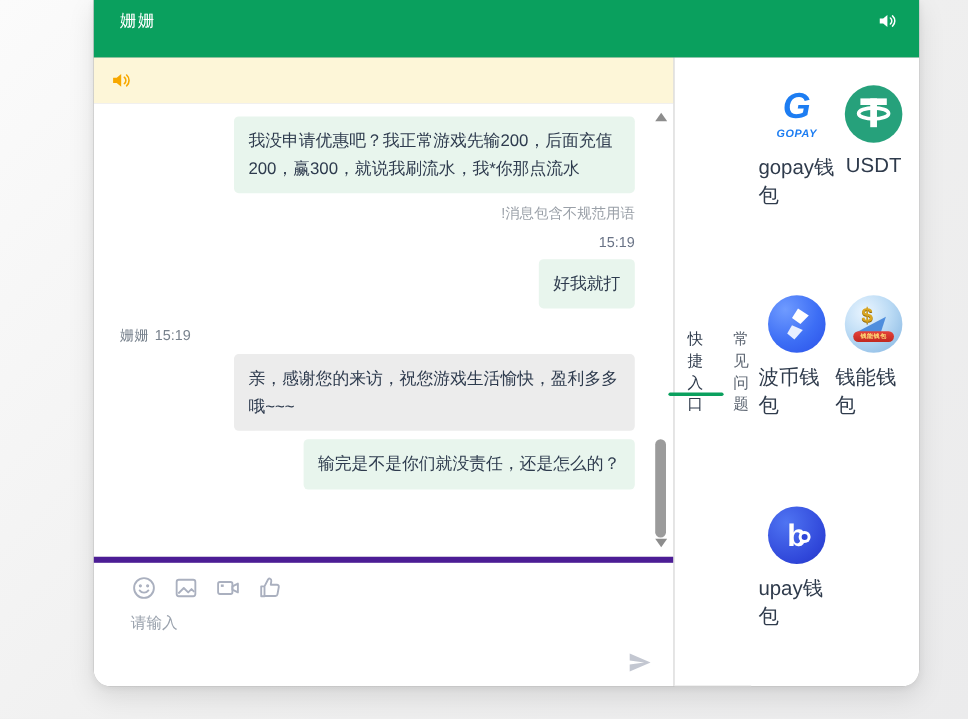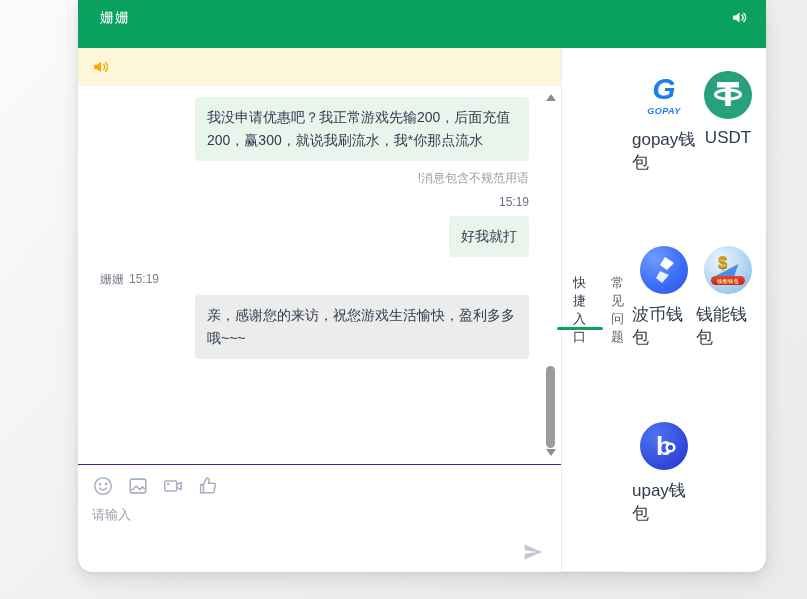--- a/index.html
+++ b/index.html
@@ -48,21 +48,21 @@
   .agent-label { font-size:12px; color:#78828d; margin-top:14px; }
   .agent-label span + span { margin-left:5px; }
   .gap-lg { margin-top:22px; }
   
   .scrollbar { position:absolute; top:0; right:3px; width:14px; bottom:0; }
   .sb-arrow { position:absolute; left:2px; width:0; height:0; border-left:5px solid transparent; border-right:5px solid transparent; cursor:pointer; }
   .sb-up   { top:8px;  border-bottom:7px solid #8d8d8d; }
   .sb-down { bottom:8px; border-top:7px solid #8d8d8d; }
   .sb-thumb { position:absolute; left:2px; width:9px; top:280px; height:82px; background:#9b9b9b; border-radius:5px; cursor:pointer; }
   
-  .composer { flex:0 0 108px; border-top:1px solid #4c1d95; position:relative; padding:10px 14px; background:#fff; }
+  .composer { flex:0 0 108px; border-top:5px solid #4c1d95; position:relative; padding:10px 31px; background:#fff; }
   .toolbar { display:flex; align-items:center; gap:13px; }
   .tool-icon { width:22px; height:22px; color:#aab0bf; cursor:pointer; }
   .tool-icon svg { width:100%; height:100%; }
   .input-text { margin-top:9px; font-size:13px; color:#9aa2ad; cursor:text; min-height:40px; }
   .send-btn { position:absolute; right:17px; bottom:9px; width:22px; height:22px; color:#c3c7d1; cursor:pointer; }
   
   .tabs { flex:0 0 41px; display:flex; align-items:center; gap:21px; padding:0 0 0 9px; border-bottom:1px solid #ededed; }
   .tab { font-size:13px; color:#5b6470; cursor:pointer; position:relative; height:41px; display:flex; align-items:center; padding:0 2px; }
   .tab.active { color:#2f3b4c; }
   .tab .underline { position:absolute; left:50%; transform:translateX(-50%); bottom:0; width:46px; height:3px; background:#0aa05e; border-radius:2px; }
@@ -135,20 +135,23 @@
           <div class="bubble user">好我就打</div>
         </div>
 
         <div class="agent-label">
           <span>姗姗</span><span>15:19</span>
         </div>
         <div class="row-left">
           <div class="bubble agent">亲，感谢您的来访，祝您游戏生活愉快，盈利多多哦~~~</div>
         </div>
 
+        <div class="row-right">
+          <div class="bubble user">输完是不是你们就没责任，还是怎么的？</div>
+        </div>
 
         <div class="scrollbar">
           <div class="sb-arrow sb-up"></div>
           <div class="sb-thumb"></div>
           <div class="sb-arrow sb-down"></div>
         </div>
       </div>
 
       <div class="composer">
         <div class="toolbar">

